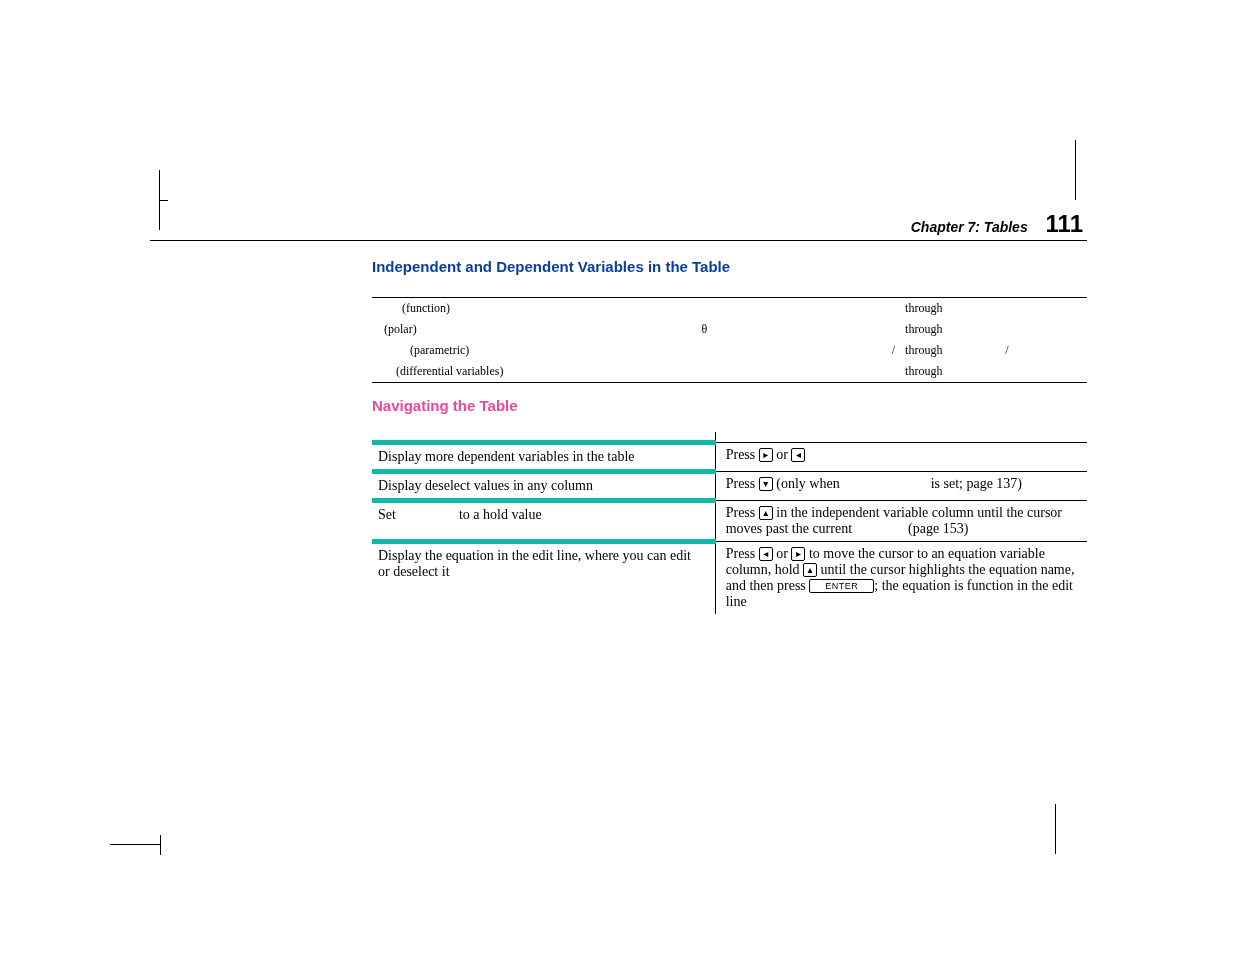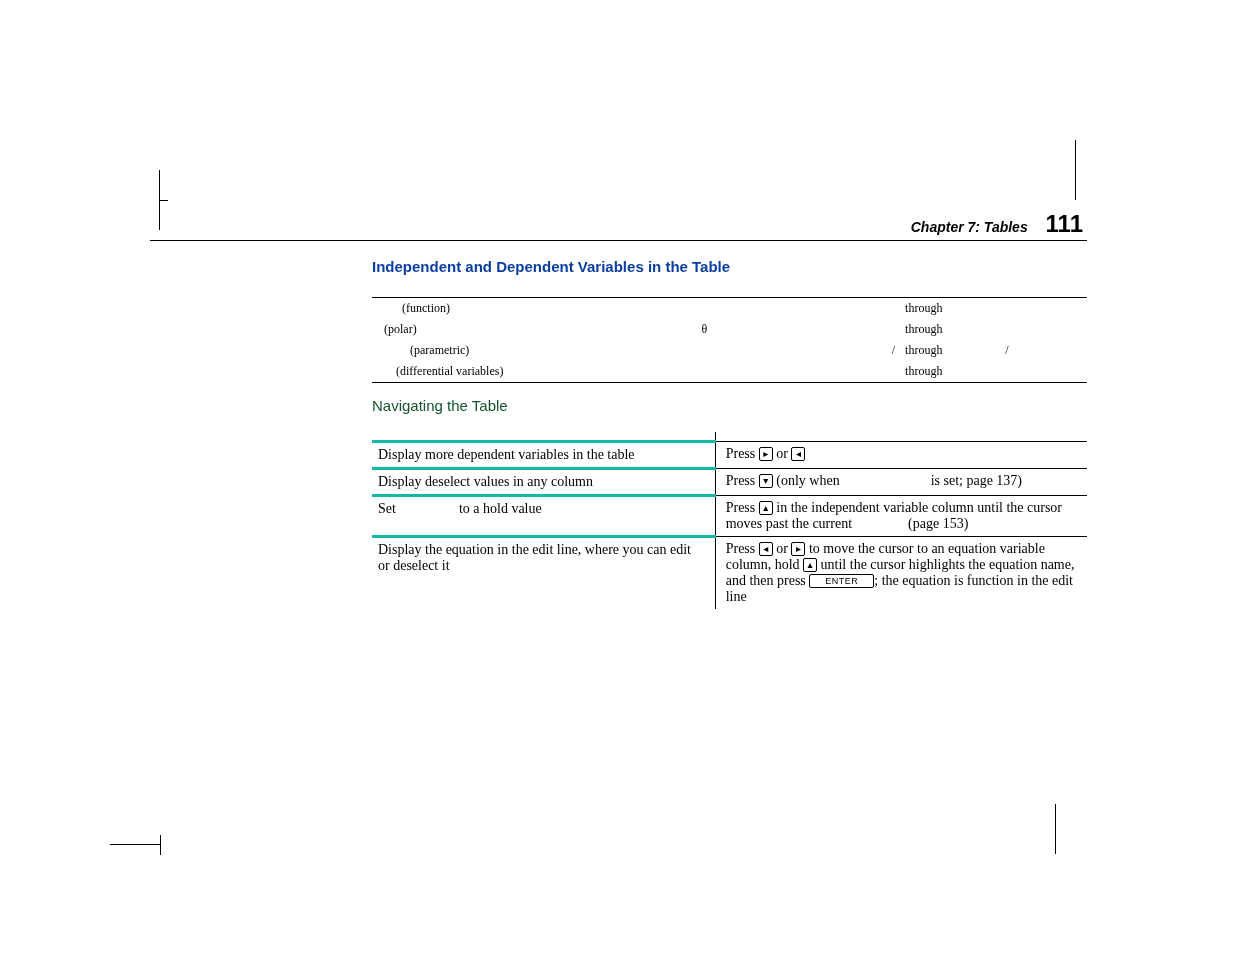--- a/index.html
+++ b/index.html
@@ -18,24 +18,24 @@
     .content { position: absolute; top: 258px; left: 372px; right: 148px; }
     .sect-head { font-family: Arial, Helvetica, sans-serif; font-weight: bold; color: #0a3ea0; font-size: 15px; margin-bottom: 22px; }
     .vars-table { width: 100%; border-collapse: collapse; font-size: 12px; }
     .vars-table tr.top td { border-top: 1.2px solid #000; }
     .vars-table tr.bot td { border-bottom: 1px solid #000; }
     .vars-table td { padding: 3px 4px; vertical-align: baseline; }
     .vars-table td.c2 { text-align: center; }
     .vars-table td.c3 { text-align: right; padding-right: 6px; }
     .vars-table td.c4 { text-align: left; }
     .vars-table td.c5 { text-align: left; }
-    .sect-head2 { font-family: Arial, Helvetica, sans-serif; font-weight: normal; color: #14532d; font-size: 15px; margin-top: 14px; margin-bottom: 18px; }
+    .sect-head2 { font-family: Arial, Helvetica, sans-serif; font-weight: bold; color: #ec4899; font-size: 15px; margin-top: 14px; margin-bottom: 18px; }
     .nav-table { width: 100%; border-collapse: collapse; font-size: 14px; }
     .nav-table td { padding: 4px 6px; vertical-align: top; }
-    .nav-table td.left { width: 48%; border-top: 3px solid #14b8a6; padding-right: 10px; }
+    .nav-table td.left { width: 48%; border-top: 5px solid #14b8a6; padding-right: 10px; }
     .nav-table td.right { width: 52%; border-top: 1px solid #000; border-left: 1px solid #000; padding-left: 10px; }
     .nav-table tr.hd td { border-top: none; border-bottom: 1px solid #000; padding: 2px 6px 6px 6px; }
     .nav-table tr.hd td.right { border-left: 1px solid #000; }
     .key { display: inline-block; border: 1px solid #000; border-radius: 2px; font-family: Arial, Helvetica, sans-serif; font-size: 10px; line-height: 12px; min-width: 14px; height: 14px; text-align: center; padding: 0 2px; vertical-align: 1px; }
     .key.wide { font-size: 9px; letter-spacing: 0.5px; padding: 0 15px; }
     .ghost { color: transparent; }
   </style>
 </head>
 <body>
 

